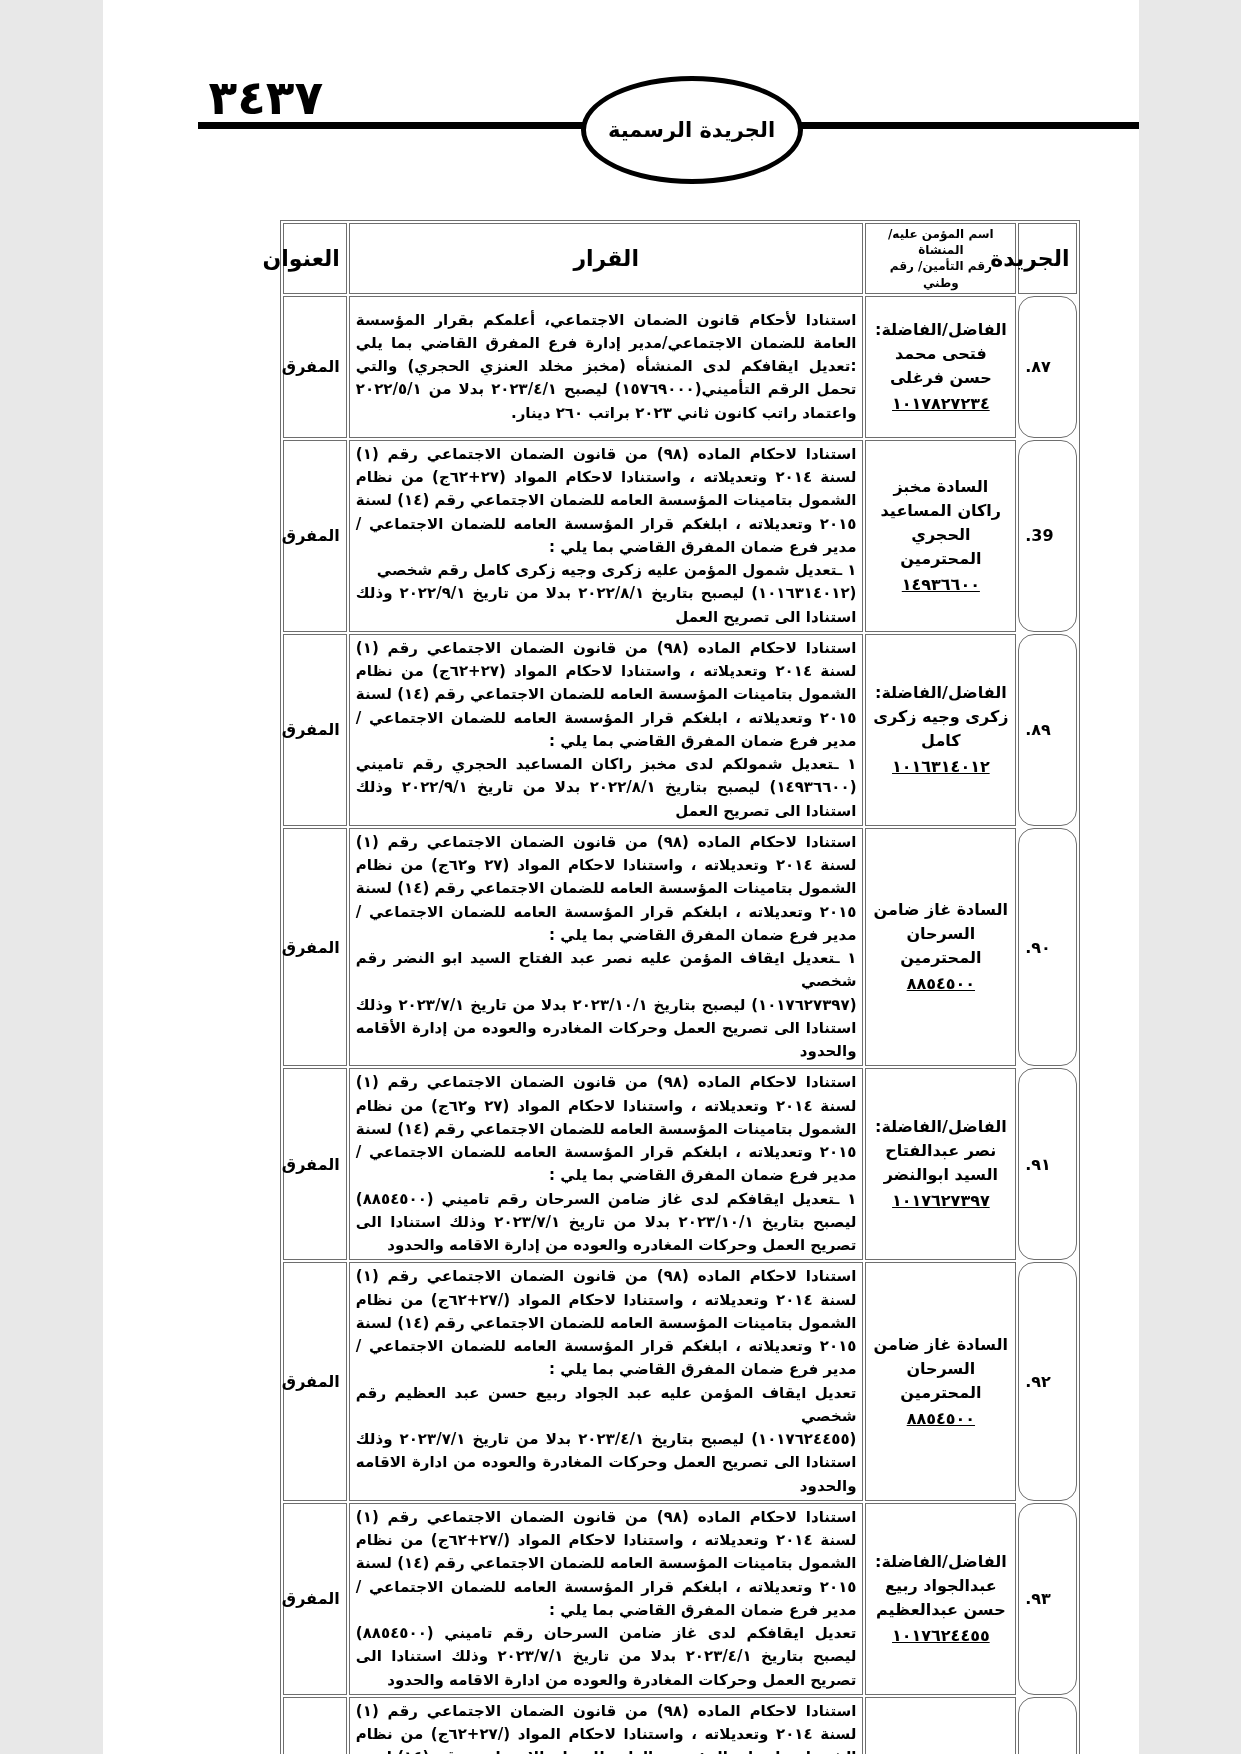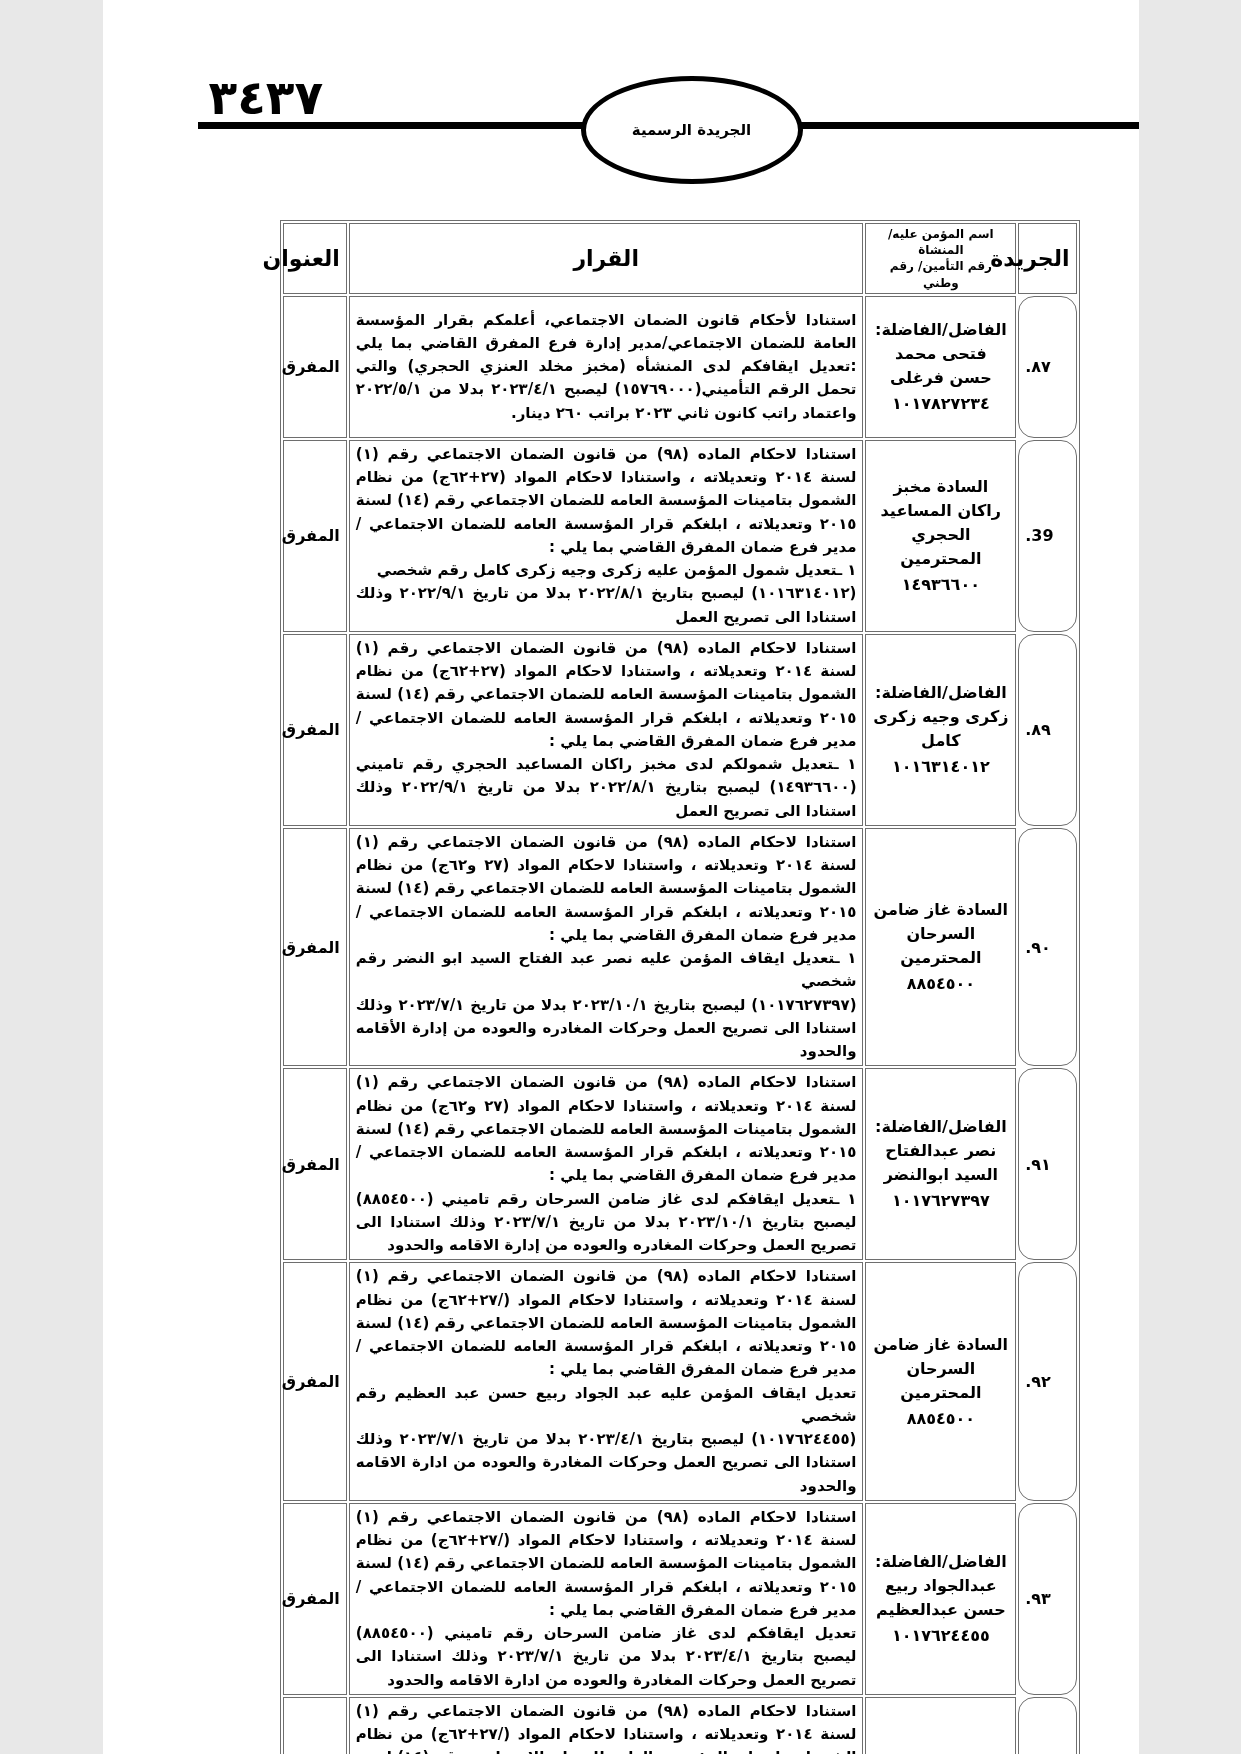--- a/index.html
+++ b/index.html
@@ -23,21 +23,21 @@
     width:1046px;height:7px;background:#000;
   }
   .gazette-oval{
     position:absolute;left:478px;top:76px;
     width:212px;height:98px;
     background:#fff;border:5px solid #000;border-radius:50%;
     display:flex;align-items:center;justify-content:center;
     z-index:2;
   }
   .gazette-oval .t{
-    font-size:15px;font-weight:bold;direction:rtl;
+    font-size:21px;font-weight:bold;direction:rtl;
   }
   
   table.gazette{
     position:absolute;left:177px;top:220px;
     width:800px;
     table-layout:fixed;
     direction:rtl;
     border-collapse:separate;border-spacing:2px;
     border:1px solid #6e6e6e;
     background:#fff;
@@ -49,21 +49,21 @@
     padding:2px 6px;
     background:#fff;
   }
   th.hdr{font-size:22px;text-align:center;line-height:1.35;}
   th.hdr.insured{white-space:pre-line;font-size:12px;}
   td.serial{ text-align:left;font-size:16px;border-radius:16px; }
   td.name{
     text-align:center;font-size:16px;line-height:1.5;
     padding:2px 4px;
   }
-  td.name .num{margin-top:2px;letter-spacing:1px;}
+  td.name .num{margin-top:2px;letter-spacing:1px;text-decoration:underline;}
   td.decision{
     text-align:justify;
     font-size:15px;line-height:1.55;
     white-space:pre-line;
     padding:3px 9px;
     vertical-align:top;
   }
   td.address{ text-align:center;font-size:16px; }
   
   tr.hrow th{height:52px;}

